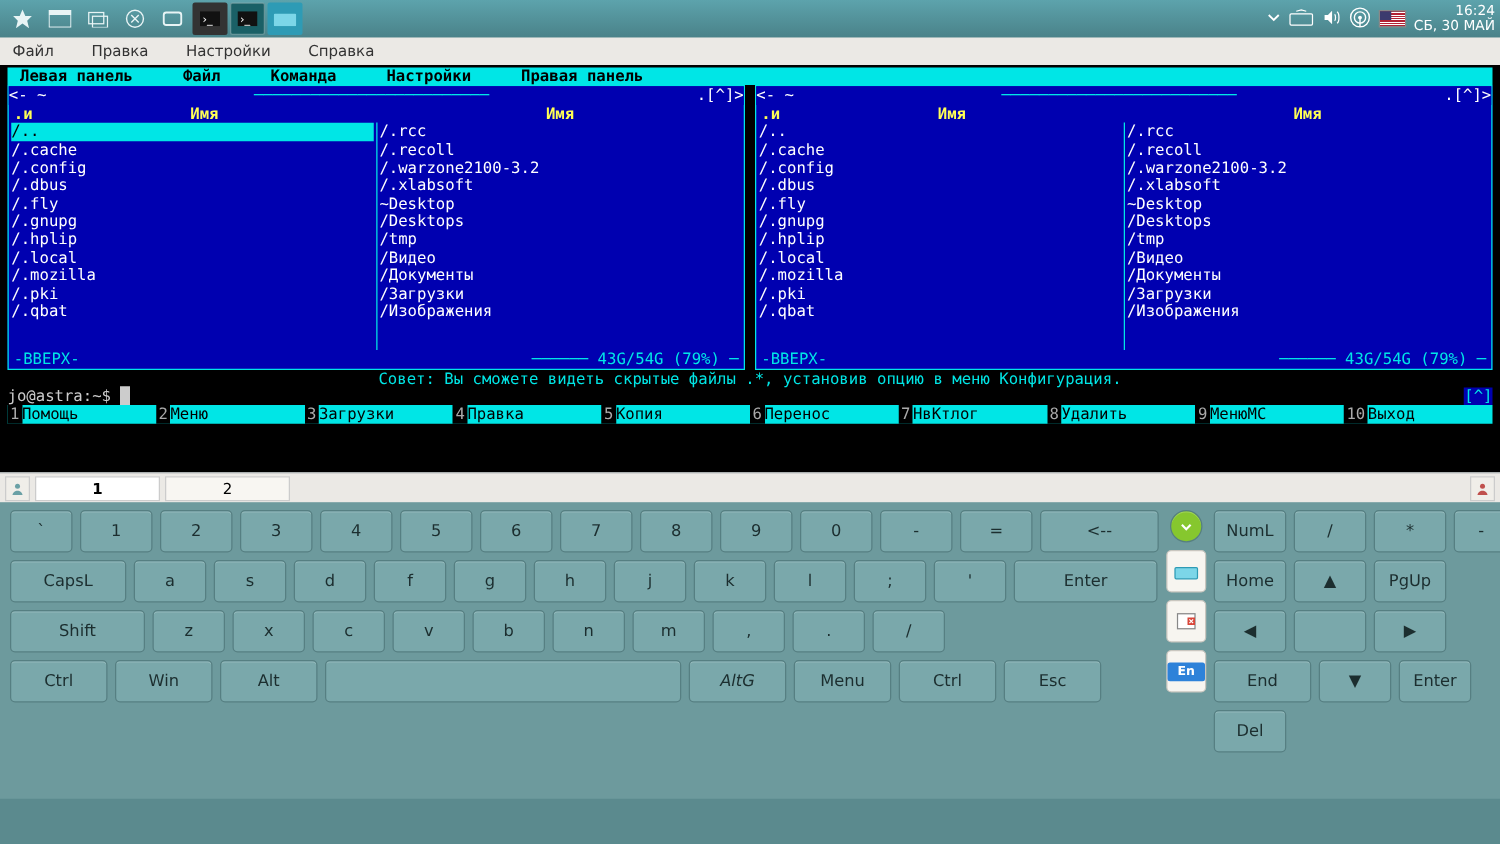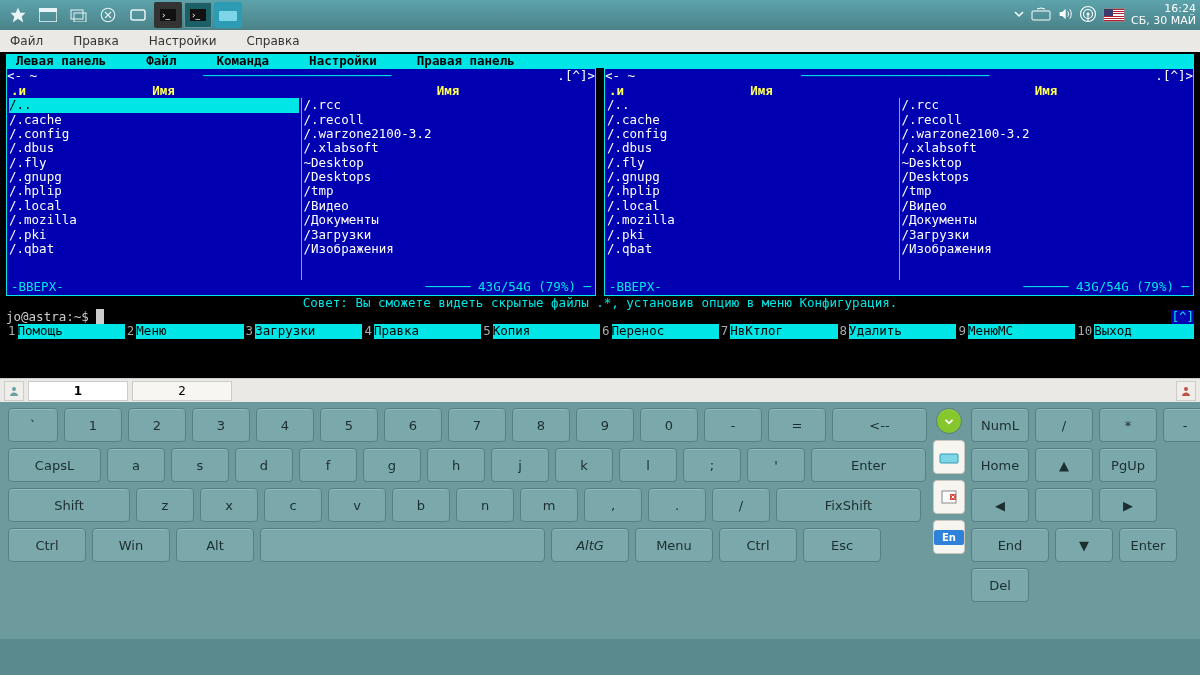--- a/index.html
+++ b/index.html
@@ -337,32 +337,31 @@
           <div class="key" style="width: 58px;">g</div>
           <div class="key" style="width: 58px;">h</div>
           <div class="key" style="width: 58px;">j</div>
           <div class="key" style="width: 58px;">k</div>
           <div class="key" style="width: 58px;">l</div>
           <div class="key" style="width: 58px;">;</div>
           <div class="key" style="width: 58px;">'</div>
           <div class="key" style="width: 115px;">Enter</div>
         </div>
         <div class="row">
-          <div class="key" style="width: 122px;">Shift</div>
+          <div class="key" style="width: 108px;">Shift</div>
           <div class="key" style="width: 58px;">z</div>
           <div class="key" style="width: 58px;">x</div>
           <div class="key" style="width: 58px;">c</div>
           <div class="key" style="width: 58px;">v</div>
           <div class="key" style="width: 58px;">b</div>
           <div class="key" style="width: 58px;">n</div>
           <div class="key" style="width: 58px;">m</div>
           <div class="key" style="width: 58px;">,</div>
           <div class="key" style="width: 58px;">.</div>
           <div class="key" style="width: 58px;">/</div>
-          <div class="key" style="width: 145px;">FixShift</div>
         </div>
         <div class="row">
           <div class="key" style="width: 78px;">Ctrl</div>
           <div class="key" style="width: 78px;">Win</div>
           <div class="key" style="width: 78px;">Alt</div>
           <div class="key" style="width: 285px;"> </div>
           <div class="key" style="width: 78px; font-style: italic;">AltG</div>
           <div class="key" style="width: 78px;">Menu</div>
           <div class="key" style="width: 78px;">Ctrl</div>
           <div class="key" style="width: 78px;">Esc</div>

